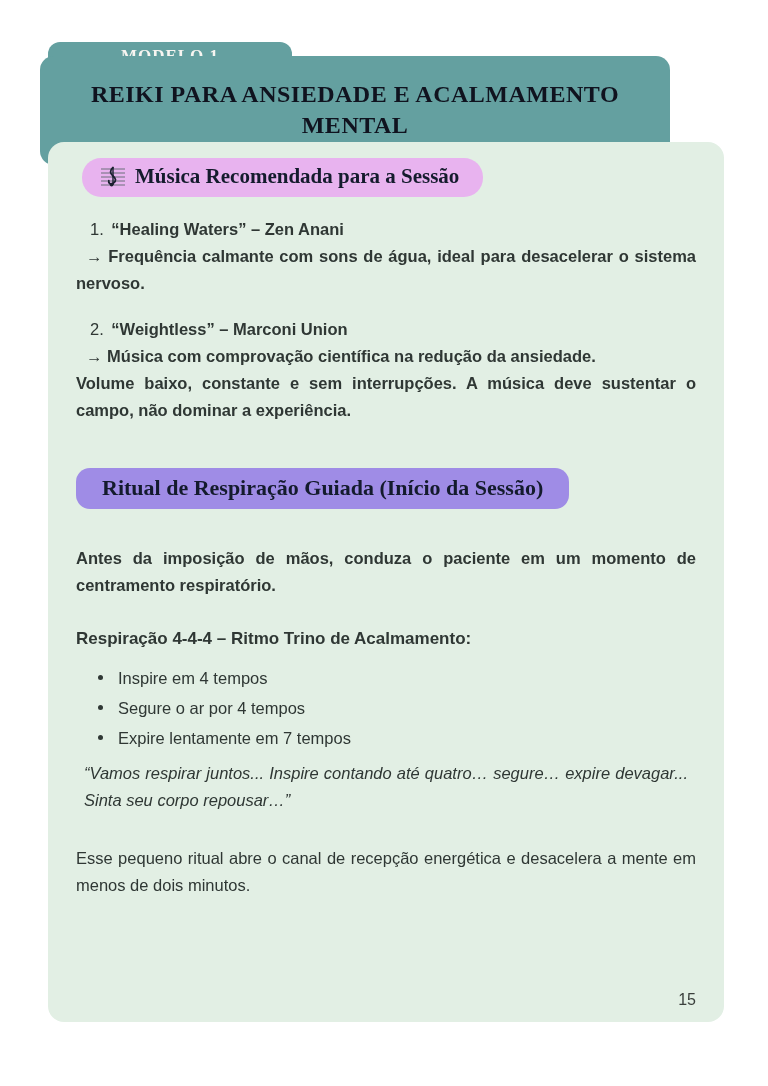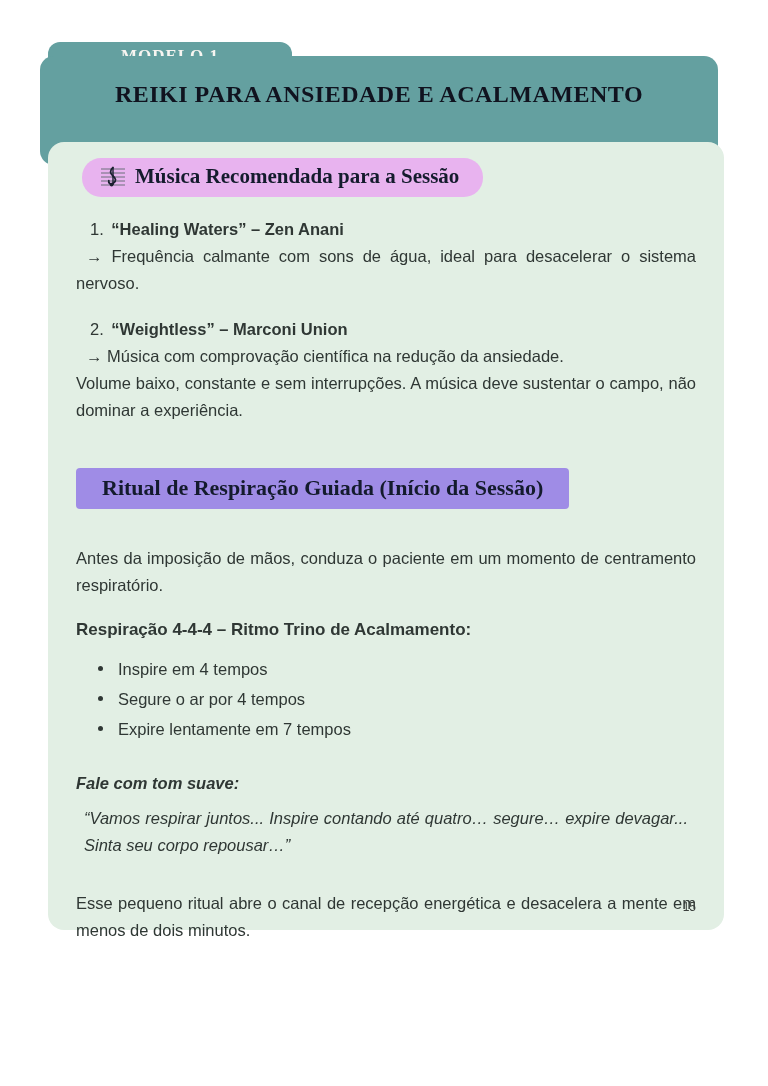--- a/index.html
+++ b/index.html
@@ -12,80 +12,81 @@
     position:absolute;left:48px;top:42px;width:244px;height:34px;
     background:#64a0a0;border-radius:12px 12px 0 0;
     display:flex;align-items:center;justify-content:center;z-index:1;
   }
   .teal-tab .tab-label{
     font-family:"Liberation Serif","DejaVu Serif",serif;
     font-weight:bold;color:#f7f5f1;font-size:17px;letter-spacing:1px;
     padding-bottom:6px;
   }
   .teal-header{
-    position:absolute;left:40px;top:56px;width:678px;height:109px;
+    position:absolute;left:40px;top:56px;width:630px;height:109px;
     background:#64a0a0;border-radius:14px;z-index:1;
   }
   .page-title{
     font-family:"Liberation Serif","DejaVu Serif",serif;
     font-weight:bold;color:#10131f;font-size:24px;line-height:31px;
     text-align:center;padding-top:23px;letter-spacing:0.5px;
   }
   .green-box{
-    position:absolute;left:48px;top:142px;width:676px;height:788px;
+    position:absolute;left:48px;top:142px;width:676px;height:880px;
     background:#e2efe4;border-radius:16px;z-index:2;
     box-sizing:border-box;padding:16px 28px 0 28px;
     color:#2f3734;font-size:16.5px;line-height:27px;
   }
   .pill{
     display:inline-flex;align-items:center;
     font-family:"Liberation Serif","DejaVu Serif",serif;
     font-weight:bold;color:#141b2d;
     border-radius:19px;
   }
   .pill-pink{
     background:#e8b3ef;margin-left:6px;padding:5px 24px 7px 18px;
     font-size:21px;gap:9px;
   }
   .pill-purple{
     background:#9f8ce6;margin-top:44px;padding:6px 26px 8px 26px;
-    font-size:22px;border-radius:4px;
+    font-size:22px;border-radius:14px;
   }
   .music-icon{display:inline-flex;align-items:center;}
   .num-line{margin-left:14px;}
   .num{margin-right:3px;}
   .bold{font-weight:bold;}
-  .p-just{text-align:justify;margin:0;}
+  .p-just{text-align:justify;margin:0;font-weight:bold;}
   .arrow-p{text-indent:10px;}
   .item{margin-top:19px;}
   .intro{margin-top:36px;}
-  .subheading{font-weight:bold;font-size:17px;margin-top:17px;}
+  .subheading{font-weight:bold;font-size:17px;margin-top:26px;}
   .bullet-list{margin:13px 0 8px 22px;padding:0;list-style:none;}
   .bullet-list li{display:flex;align-items:baseline;margin-bottom:3px;}
   .dot{
     width:5px;height:5px;border-radius:50%;background:#2f3734;
     margin-right:15px;flex:0 0 auto;position:relative;top:-4px;
   }
   .speech-label{font-weight:bold;font-style:italic;margin-top:27px;}
   .quote{font-style:italic;text-align:justify;margin:8px;}
   .closing{margin-top:31px;text-align:justify;}
   .page-number{
-    position:absolute;right:28px;bottom:9px;font-size:12px;color:#3a3f3c;
+    position:absolute;right:28px;bottom:9px;font-size:16px;color:#3a3f3c;
   }
 </style>
 </head>
 <body>
 
 <div class="teal-tab">
   <span class="tab-label">MODELO 1</span>
 </div>
 
 <div class="teal-header">
   <div class="page-title">
     <div>REIKI PARA ANSIEDADE E ACALMAMENTO</div>
+    <div>MENTAL</div>
   </div>
 </div>
 
 <div class="green-box">
 
   <div class="pill pill-pink">
     <span class="music-icon">
       <svg width="26" height="22" viewBox="0 0 26 22">
         <g stroke="#6a6f7a" stroke-width="1">
           <line x1="1" y1="3" x2="25" y2="3"></line>
@@ -137,19 +138,18 @@
     <li>
       <span class="dot"></span>
       <span>Segure o ar por 4 tempos</span>
     </li>
     <li>
       <span class="dot"></span>
       <span>Expire lentamente em 7 tempos</span>
     </li>
   </ul>
 
-  <div class="speech-label">Fale com tom suave:</div>
   <p class="quote">“Vamos respirar juntos... Inspire contando até quatro… segure… expire devagar... Sinta seu corpo repousar…”</p>
 
   <p class="closing">Esse pequeno ritual abre o canal de recepção energética e desacelera a mente em menos de dois minutos.</p>
 
   <div class="page-number">15</div>
 </div>
 
 </body></html>

